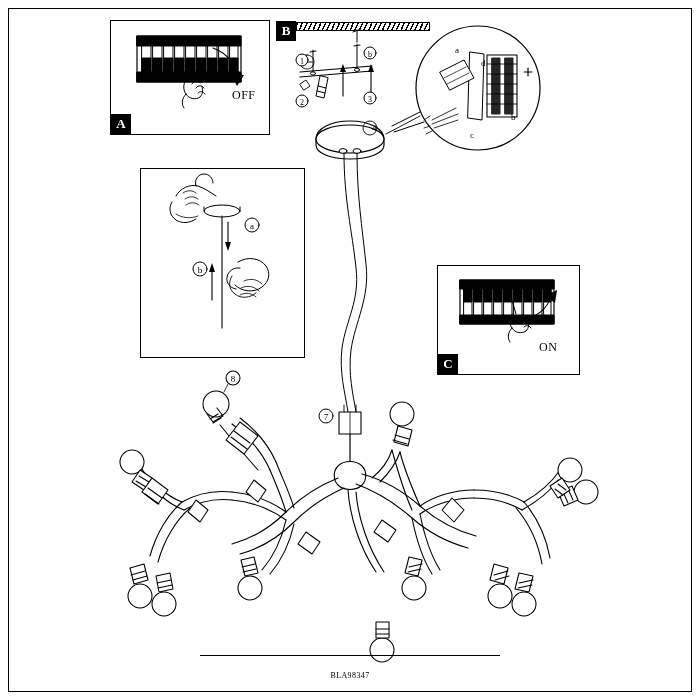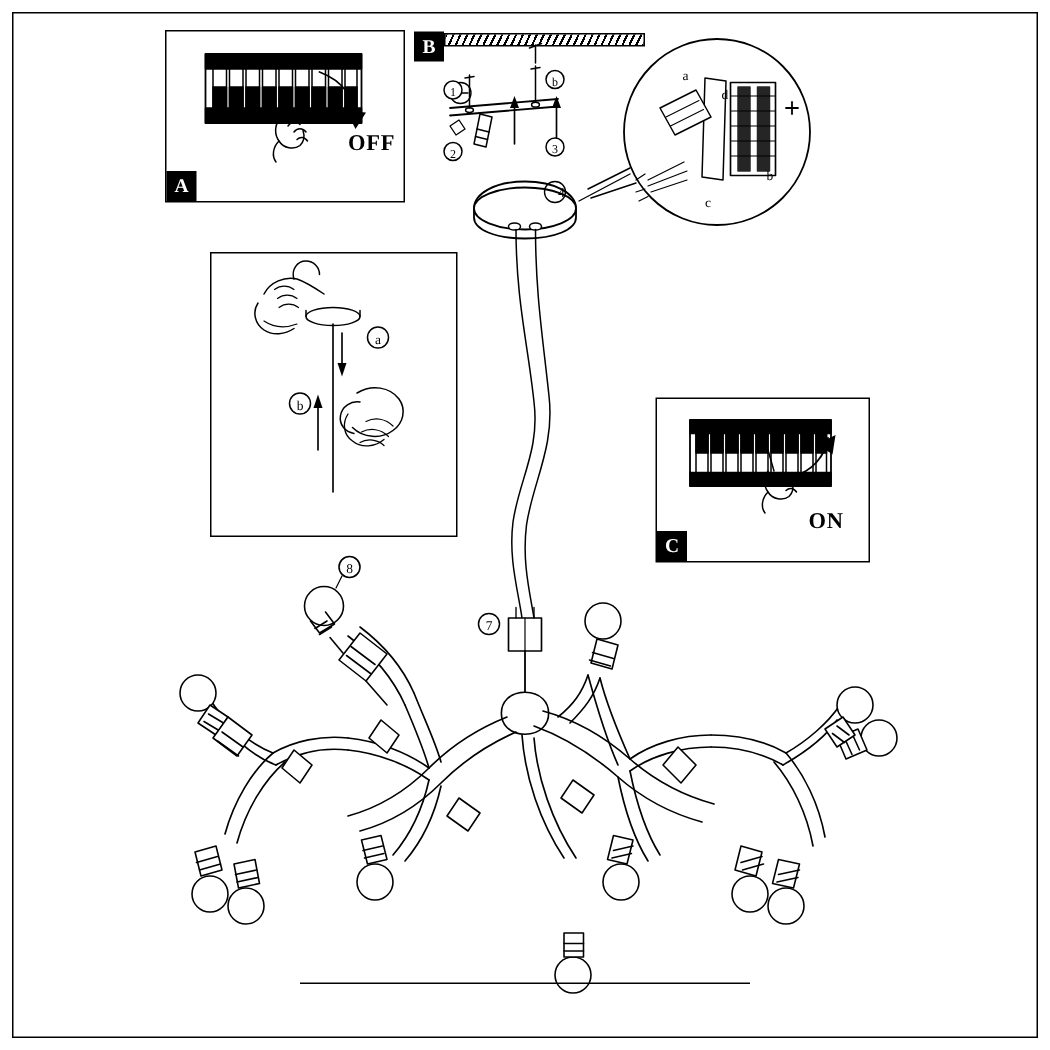--- a/index.html
+++ b/index.html
@@ -63,22 +63,22 @@
       #000 0px, #000 1.4px,
       #ffffff 1.4px, #ffffff 4.2px
     );
     border: 1px solid #000;
     box-sizing: border-box;
   }
 
   .label-text {
     position: absolute;
     font-family: "Liberation Serif", serif;
-    font-weight: bold;
-    font-size: 15px;
+    font-weight: normal;
+    font-size: 12px;
     color: #000;
     letter-spacing: 0.5px;
     text-align: right;
   }
   .label-off { left: 232px; top: 88px; }
   .label-on  { left: 539px; top: 340px; }
 
   .footer {
     position: absolute;
     left: 0;
@@ -465,15 +465,16 @@
           <path d="M306 532 l14 10 l-8 12 l-14 -10 z" fill="#fff"></path>
           <path d="M452 498 l12 12 l-10 12 l-12 -12 z" fill="#fff"></path>
           <path d="M254 480 l12 10 l-8 12 l-12 -10 z" fill="#fff"></path>
         </g>
       </g>
     </g>
   </svg>
 
   <div class="footer-rule"></div>
   <div class="footer">
+    <div class="code">BLA98347</div>
   </div>
 
 </div>
 
 </body></html>

